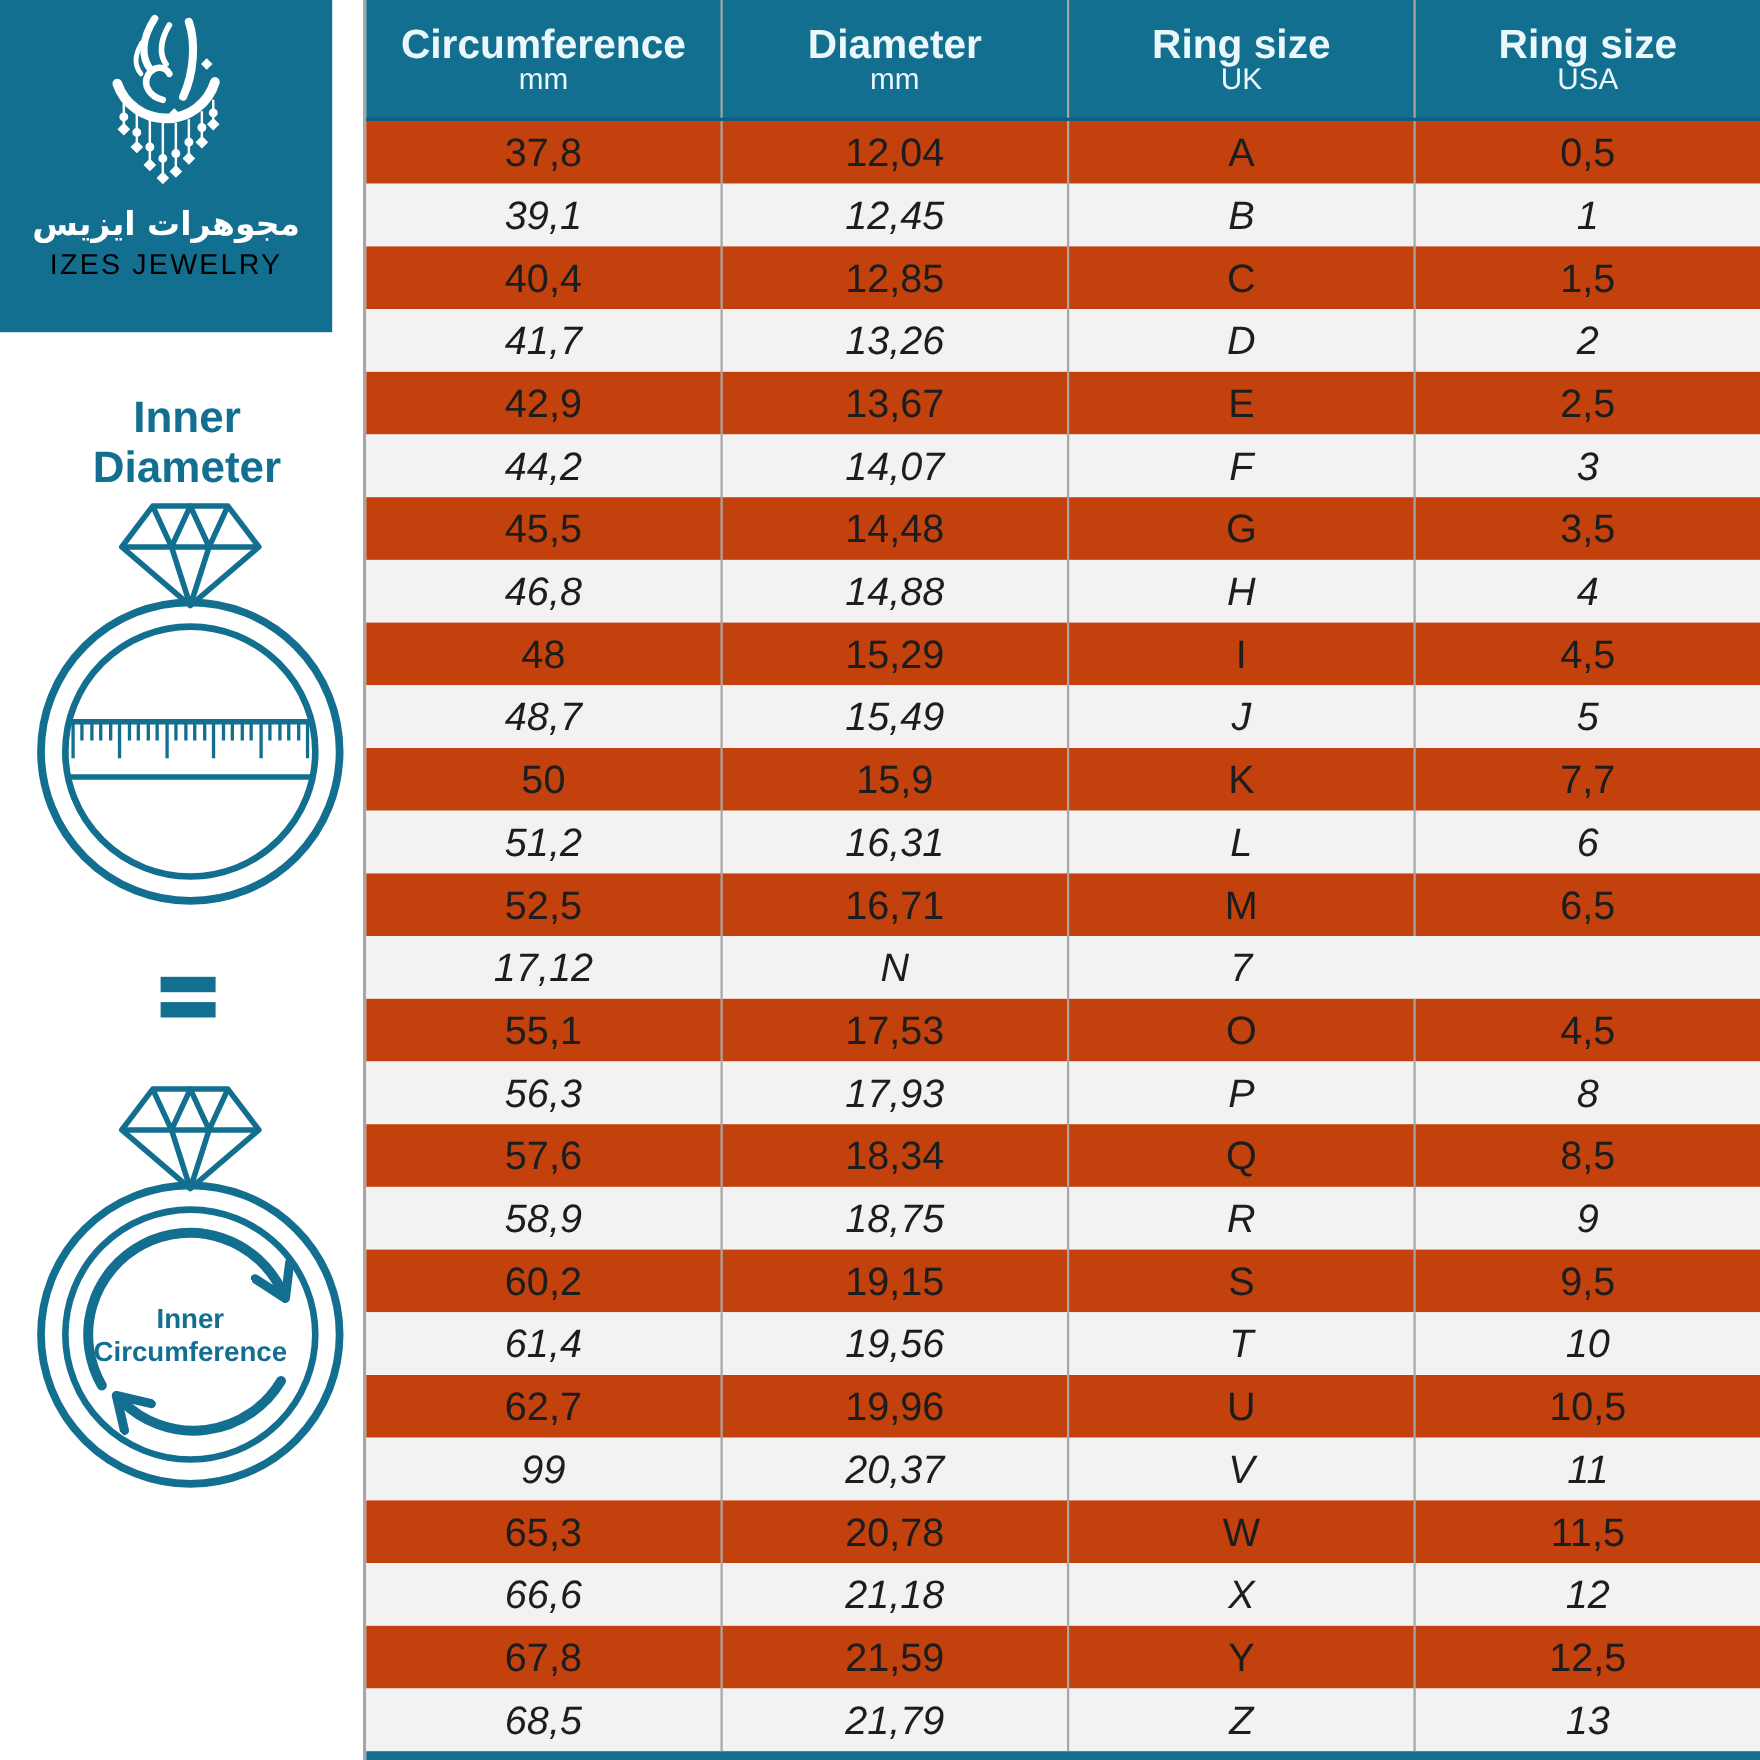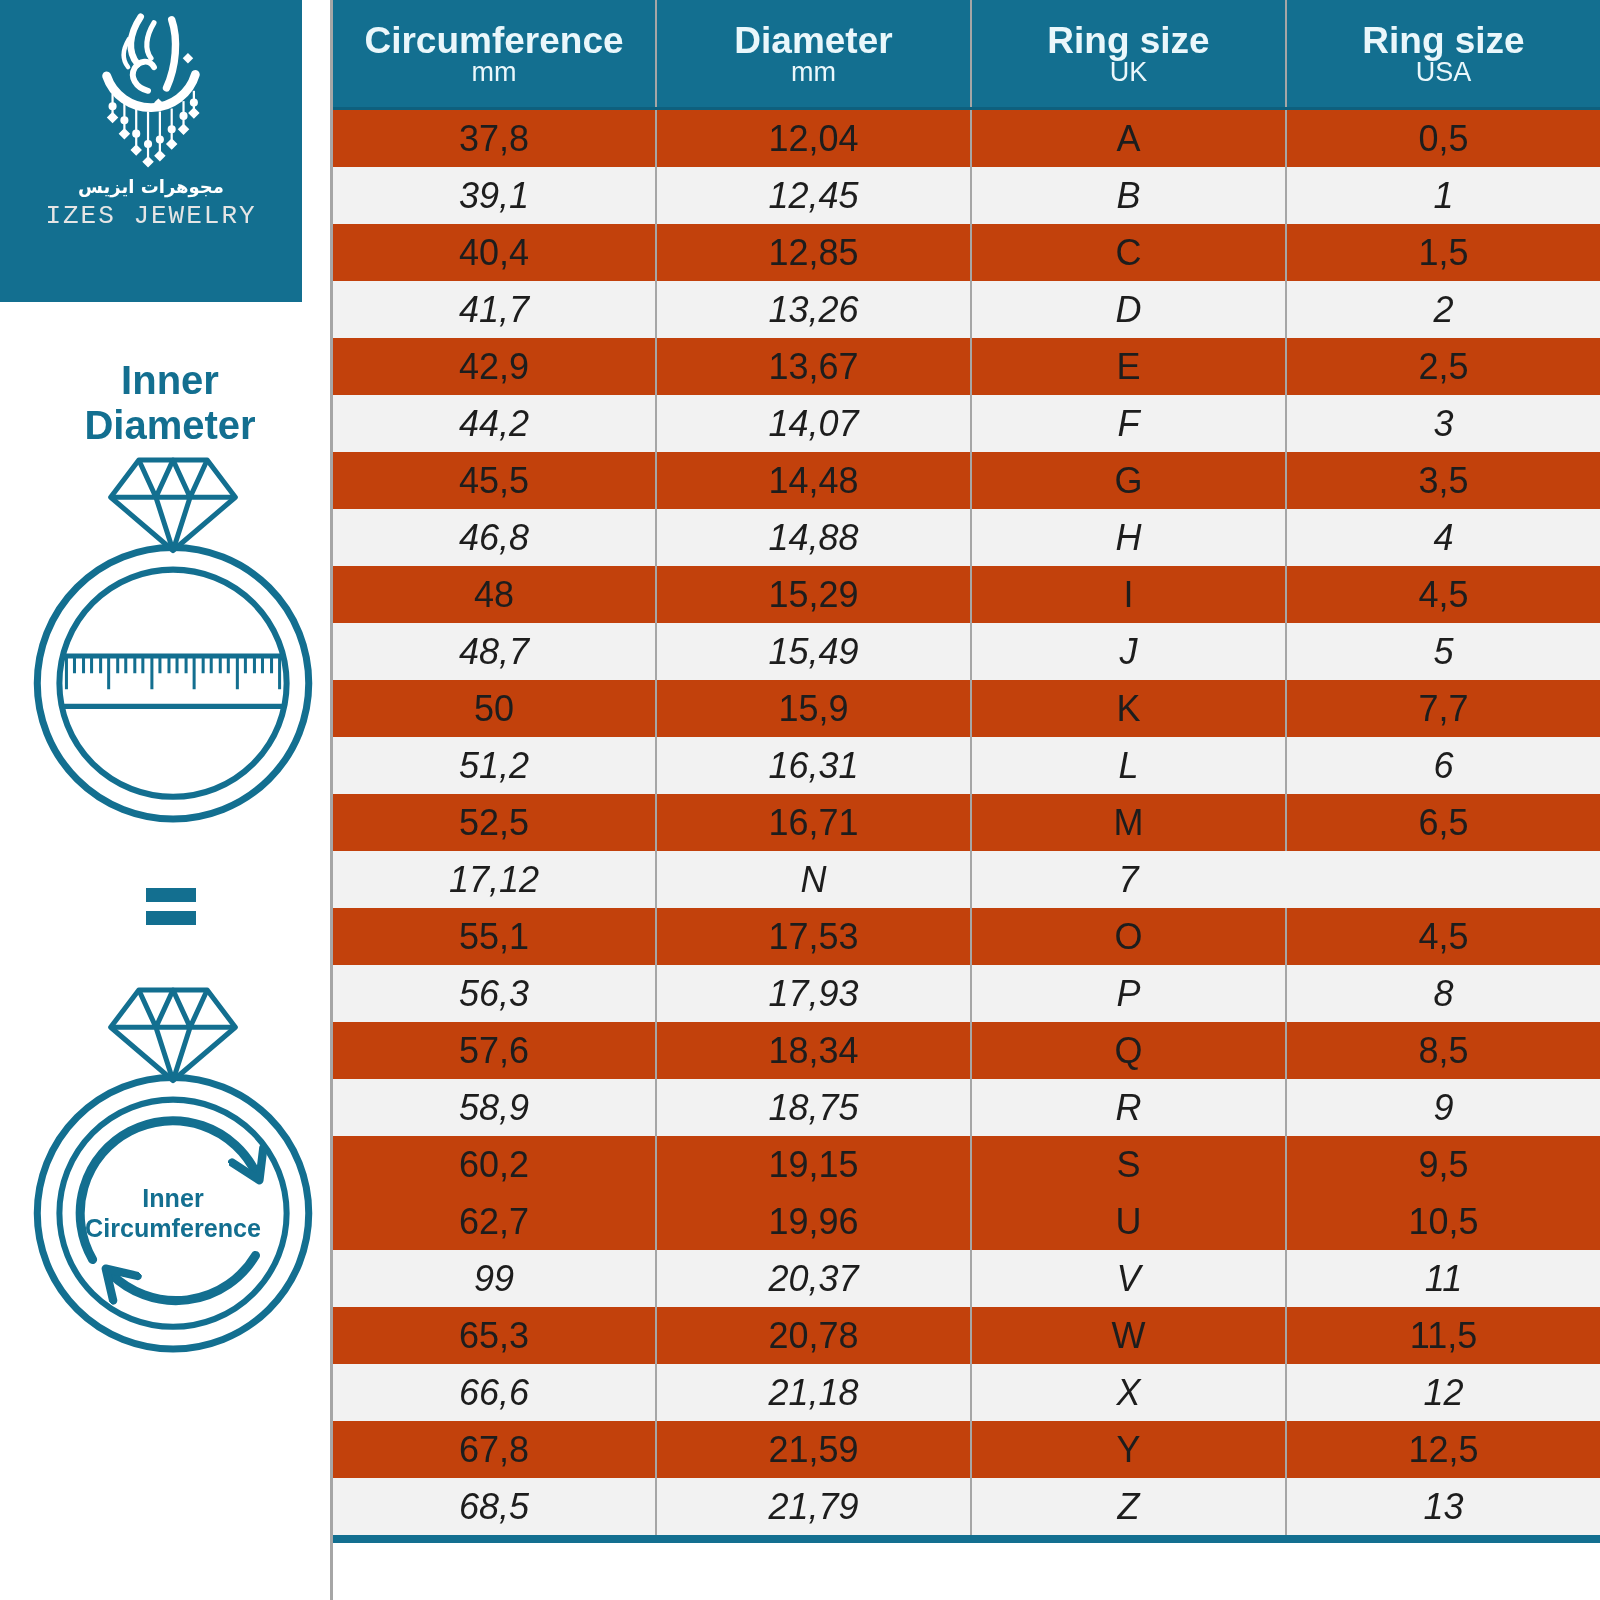--- a/index.html
+++ b/index.html
@@ -4,23 +4,23 @@
 <style>
   * { margin:0; padding:0; box-sizing:border-box; }
   html,body { background:#fff; }
   .page { position:relative; width:1600px; height:1600px; background:#ffffff; overflow:hidden;
           font-family:"Liberation Sans", sans-serif; }
 
   
   .logo-square { position:absolute; left:0; top:0; width:302px; height:302px;
                  background:var(--teal,#136f90); display:flex; flex-direction:column; align-items:center; }
   .emblem { margin-top:8px; width:170px; height:170px; }
-  .brand-arabic { color:#ffffff; font-size:18px; font-weight:bold; direction:rtl;
-                  font-family:"DejaVu Sans", sans-serif; line-height:1; margin-top:0px; }
-  .brand-latin  { color:#e5e5e5; font-size:26px; font-family:Liberation Mono, monospace;
+  .brand-arabic { color:#ffffff; font-size:30px; font-weight:bold; direction:rtl;
+                  font-family:"DejaVu Sans", sans-serif; line-height:1; margin-top:12px; }
+  .brand-latin  { color:#000000; font-size:26px; font-family:Liberation Sans, sans-serif;
                   letter-spacing:2px; margin-top:5px; }
 
   .inner-diameter-label { position:absolute; left:0; top:358px; width:340px; text-align:center;
                           color:var(--teal,#136f90); font-size:40px; font-weight:bold;
                           line-height:1.13; white-space:pre-line; }
 
   .ring1 { position:absolute; left:10px; top:452px; width:322px; height:372px; color:var(--teal,#136f90); }
   .ring2 { position:absolute; left:10px; top:982px; width:322px; height:372px; color:var(--teal,#136f90); }
 
   .equals-icon { position:absolute; left:146px; top:888px; width:50px; }
@@ -267,20 +267,26 @@
           <div class="tcell">18,75</div>
           <div class="tcell">R</div>
           <div class="tcell">9</div>
         </div>
         <div class="trow">
           <div class="tcell">60,2</div>
           <div class="tcell">19,15</div>
           <div class="tcell">S</div>
           <div class="tcell">9,5</div>
         </div>
+        <div class="trow alt">
+          <div class="tcell">61,4</div>
+          <div class="tcell">19,56</div>
+          <div class="tcell">T</div>
+          <div class="tcell">10</div>
+        </div>
         <div class="trow">
           <div class="tcell">62,7</div>
           <div class="tcell">19,96</div>
           <div class="tcell">U</div>
           <div class="tcell">10,5</div>
         </div>
         <div class="trow alt">
           <div class="tcell">99</div>
           <div class="tcell">20,37</div>
           <div class="tcell">V</div>

